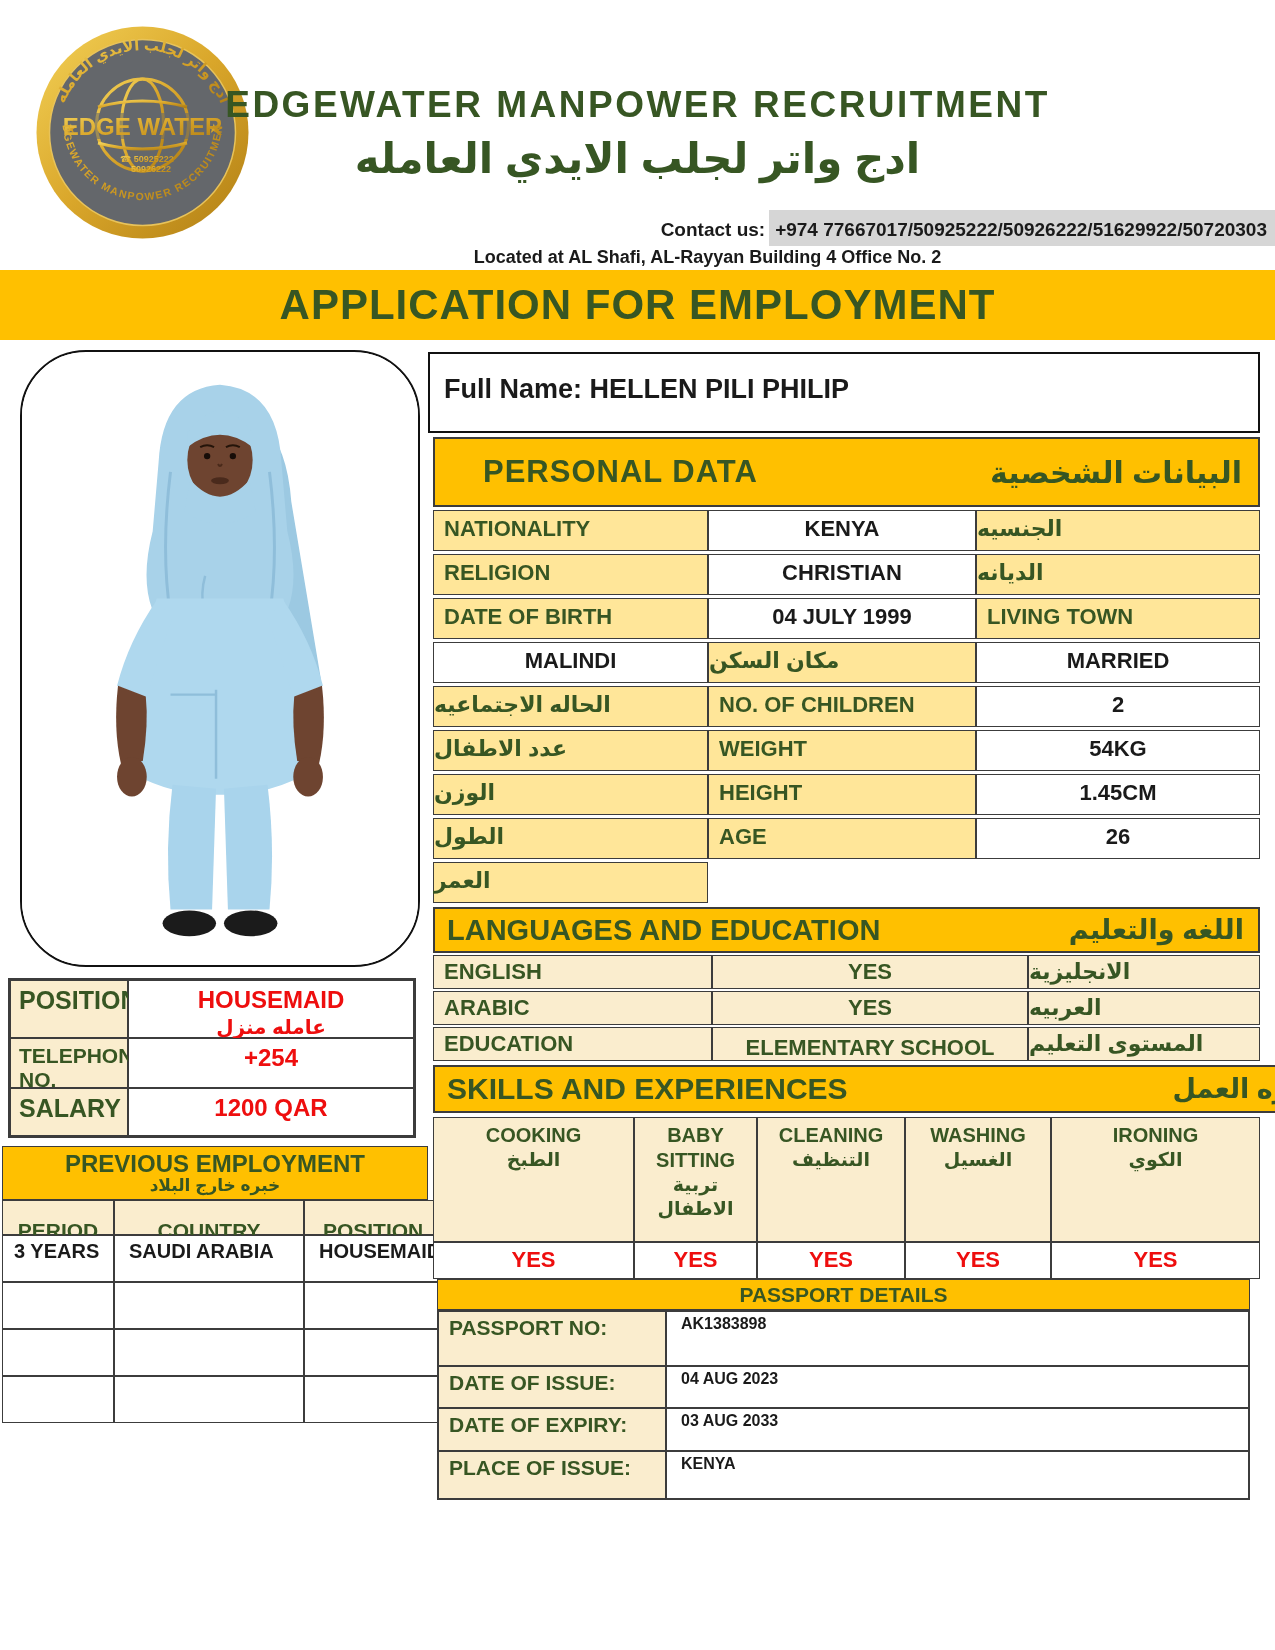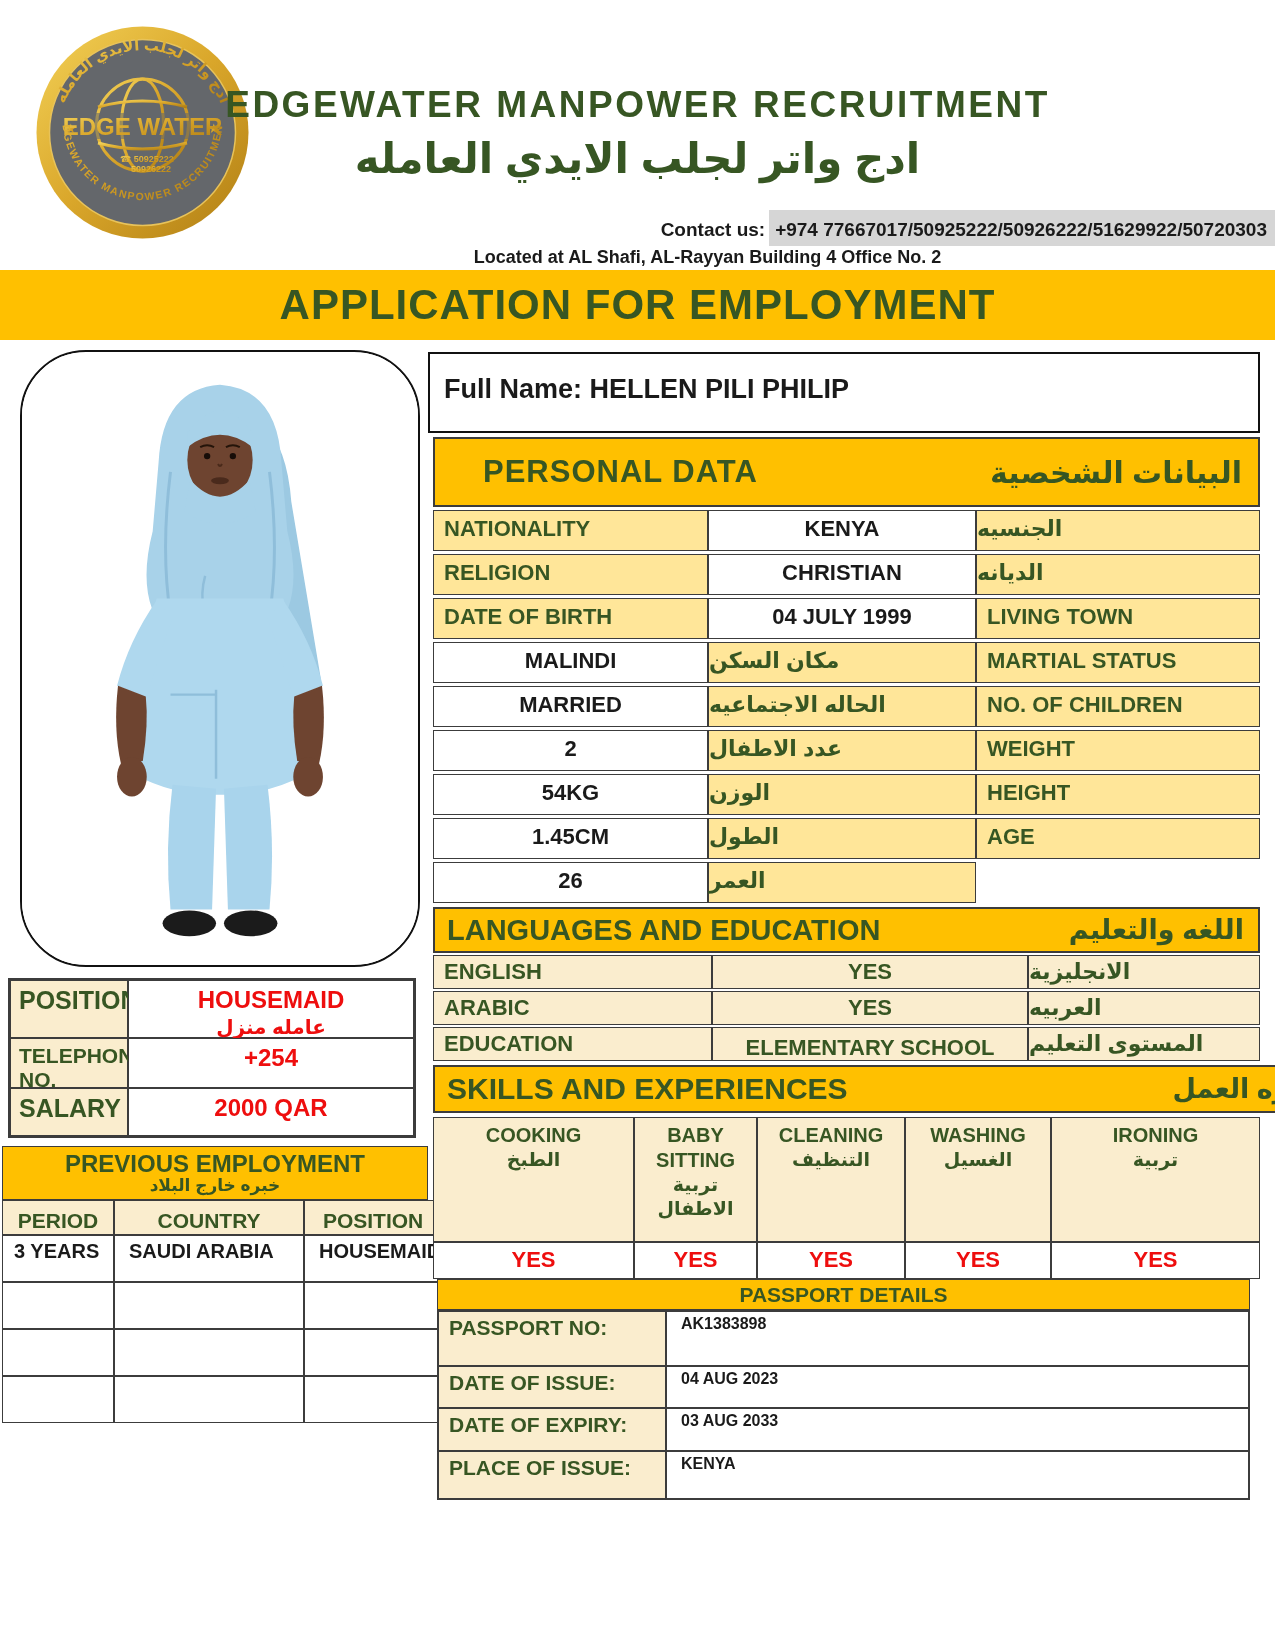--- a/index.html
+++ b/index.html
@@ -42,21 +42,21 @@
   .pos-table>div{border:1px solid var(--bd);box-sizing:border-box;}
   .pos-lab{background:var(--cream);color:var(--green);font-weight:bold;font-size:23px;padding:5px 2px 0 8px;line-height:1.15;}
   .pos-val{background:#fff;text-align:center;font-weight:bold;font-size:24px;color:var(--red);padding-top:5px;line-height:1.2;}
   .r1{height:58px;} .r2{height:50px;} .r3{height:48px;}
 
   
   .prev-head{left:2px;top:1146px;width:426px;height:54px;background:var(--gold);border:1px solid var(--bd);
     display:flex;flex-direction:column;align-items:center;justify-content:center;line-height:1.05;}
   .prev-grid{left:2px;top:1200px;width:426px;display:grid;grid-template-columns:112px 190px 1fr;}
   .prev-grid>div{border:1px solid var(--bd);box-sizing:border-box;}
-  .prev-h{background:var(--cream);color:var(--green);font-weight:bold;font-size:21px;text-align:center;height:35px;padding-top:8px;}
+  .prev-h{background:var(--cream);color:var(--green);font-weight:bold;font-size:21px;text-align:center;height:35px;padding-top:18px;}
   .prev-c{background:#fff;font-weight:bold;font-size:20px;height:47px;padding:4px 0 0 5px;}
 
   
   .fullname-box{left:428px;top:352px;width:832px;height:81px;border:2px solid #111;background:#fff;
     display:flex;align-items:center;padding:0 0 6px 14px;font-size:27px;font-weight:bold;}
   .sec-head{background:var(--gold);border:2px solid var(--bd);display:flex;align-items:center;justify-content:space-between;}
   .sec-head .en{font-weight:bold;color:var(--green);}
   .sec-head .ar{font-weight:bold;color:var(--green);}
 
   .pd-head{left:433px;top:437px;width:827px;height:70px;padding:0 16px 0 48px;font-size:31px;}
@@ -201,21 +201,21 @@
 
   <div class="abs pos-table">
     <div class="pos-lab r1" style="font-size:25px;">POSITION</div>
     <div class="pos-val r1">
       <div>HOUSEMAID</div>
       <div dir="rtl" style="font-size:20px;">عامله منزل</div>
     </div>
     <div class="pos-lab r2" style="font-size:21px;">TELEPHONE NO.</div>
     <div class="pos-val r2">+254</div>
     <div class="pos-lab r3" style="font-size:25px;">SALARY</div>
-    <div class="pos-val r3">2000 QAR</div>
+    <div class="pos-val r3">1200 QAR</div>
   </div>
 
   <div class="abs prev-head">
     <div class="b green" style="font-size:24px;">PREVIOUS EMPLOYMENT</div>
     <div class="b green" dir="rtl" style="font-size:17px;">خبره خارج البلاد</div>
   </div>
   <div class="abs prev-grid">
     <div class="prev-h">PERIOD</div>
     <div class="prev-h">COUNTRY</div>
     <div class="prev-h">POSITION</div>
@@ -244,21 +244,20 @@
     <div class="cell val">KENYA</div>
     <div class="cell pd-ar" dir="rtl">الجنسيه</div>
     <div class="cell pd-lab">RELIGION</div>
     <div class="cell val">CHRISTIAN</div>
     <div class="cell pd-ar" dir="rtl">الديانه</div>
     <div class="cell pd-lab">DATE OF BIRTH</div>
     <div class="cell val">04 JULY 1999</div>
     <div class="cell pd-lab">LIVING TOWN</div>
     <div class="cell val">MALINDI</div>
     <div class="cell pd-ar" dir="rtl">مكان السكن</div>
-    <div class="cell pd-lab">MARTIAL STATUS</div>
     <div class="cell val">MARRIED</div>
     <div class="cell pd-ar" dir="rtl">الحاله الاجتماعيه</div>
     <div class="cell pd-lab">NO. OF CHILDREN</div>
     <div class="cell val">2</div>
     <div class="cell pd-ar" dir="rtl">عدد الاطفال</div>
     <div class="cell pd-lab">WEIGHT</div>
     <div class="cell val">54KG</div>
     <div class="cell pd-ar" dir="rtl">الوزن</div>
     <div class="cell pd-lab">HEIGHT</div>
     <div class="cell val">1.45CM</div>
@@ -300,21 +299,21 @@
     <div class="sk-h">
       <div>CLEANING</div>
       <div class="ar2" dir="rtl">التنظيف</div>
     </div>
     <div class="sk-h">
       <div>WASHING</div>
       <div class="ar2" dir="rtl">الغسيل</div>
     </div>
     <div class="sk-h">
       <div>IRONING</div>
-      <div class="ar2" dir="rtl">تربية</div>
+      <div class="ar2" dir="rtl">الكوي</div>
     </div>
     <div class="sk-y">YES</div>
     <div class="sk-y">YES</div>
     <div class="sk-y">YES</div>
     <div class="sk-y">YES</div>
     <div class="sk-y">YES</div>
   </div>
 
   <div class="abs pp-head">PASSPORT DETAILS</div>
   <div class="abs pp-table">

